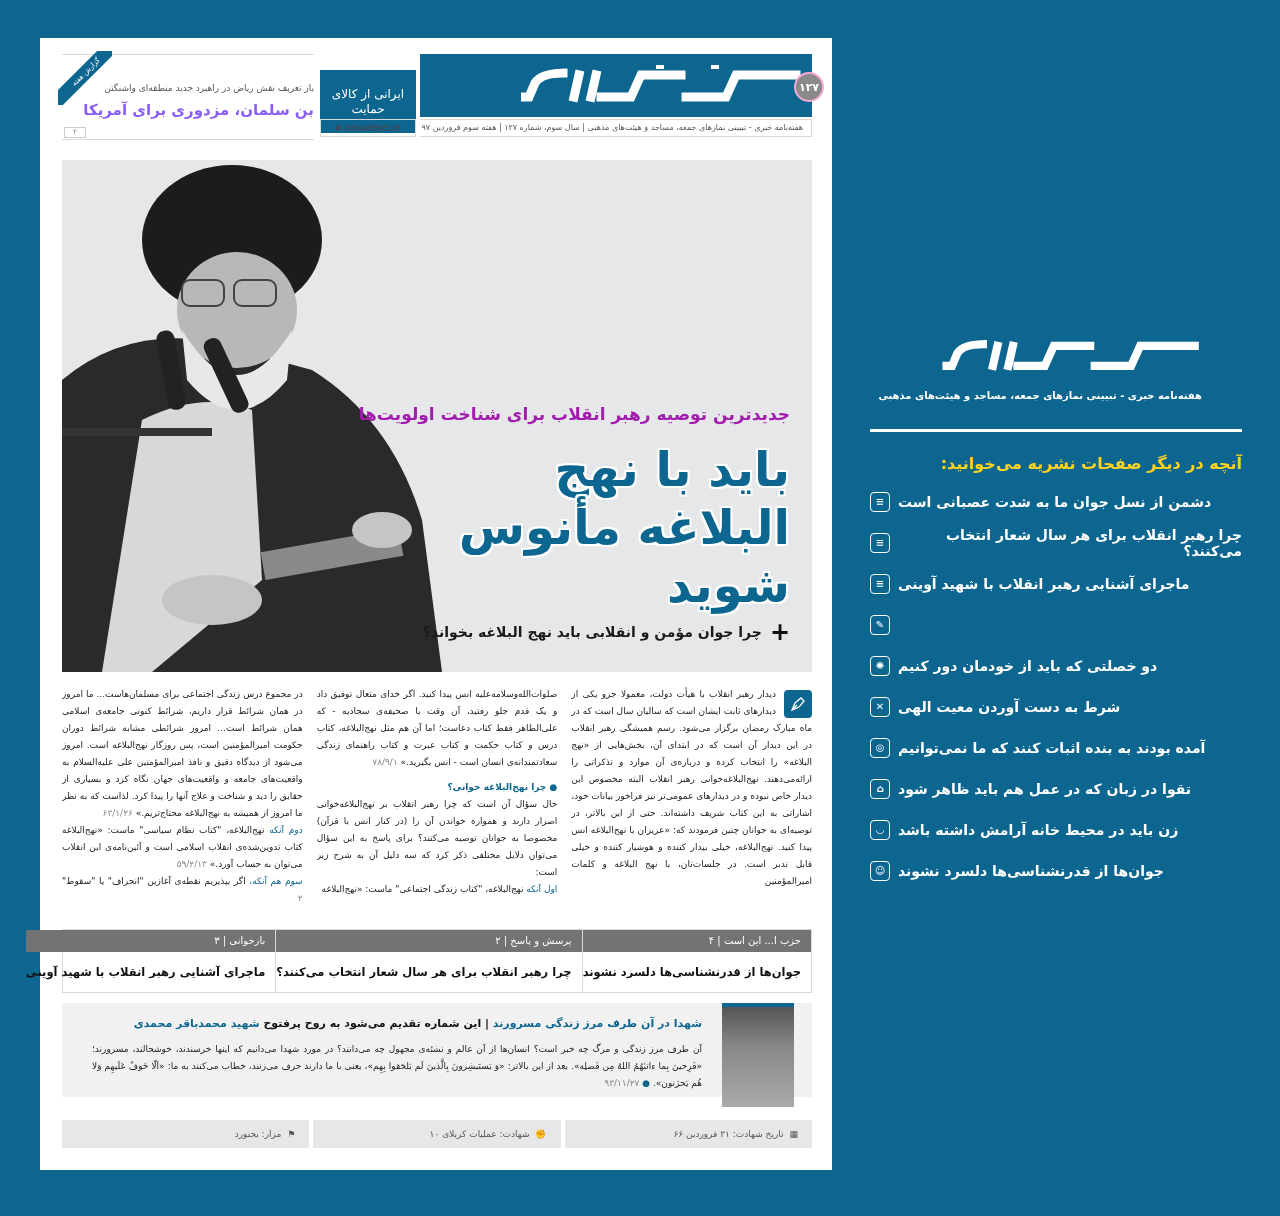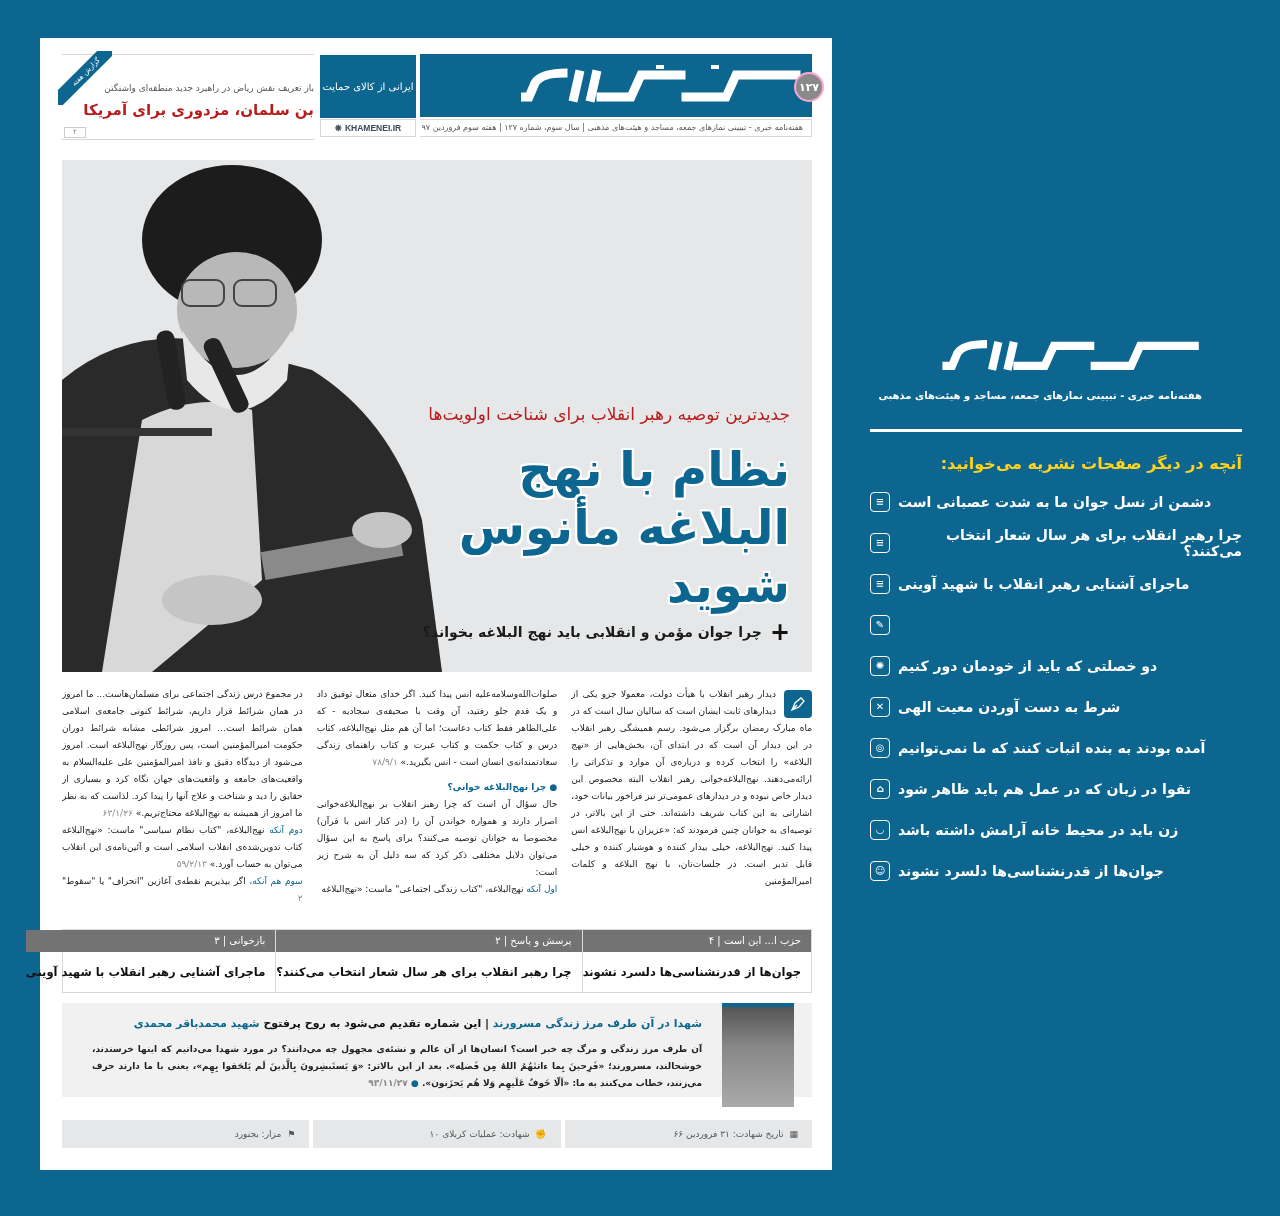--- a/index.html
+++ b/index.html
@@ -27,24 +27,24 @@
       position: absolute; left: 96px; top: 6px; width: 290px; height: 50px;
       display: flex; align-items: center; justify-content: center;
     }
     .issue-badge {
       position: absolute; right: -12px; top: 18px; width: 30px; height: 30px;
       border-radius: 50%; background: #8a8a8a; border: 2px solid #f9a8d4;
       color: #fff; font-size: 11px; font-weight: bold;
       display: flex; align-items: center; justify-content: center;
     }
     .side-calli {
-      position: absolute; left: -100px; top: 1px; width: 96px; height: 63px;
+      position: absolute; left: -100px; top: 16px; width: 96px; height: 63px;
       background: #0c668f; color: #fff;
       display: flex; align-items: center; justify-content: center;
-      font-family: "DejaVu Serif", serif; font-size: 10px; line-height: 1.2;
+      font-family: "DejaVu Serif", serif; font-size: 12px; line-height: 1.2;
       text-align: center; direction: rtl;
     }
     .mast-sub {
       position: absolute; left: 0; top: 65px; width: 392px; height: 18px;
       border: 1px solid #d8d8d8; border-left: none;
       font-size: 8px; color: #555; direction: rtl;
       padding-right: 8px; line-height: 16px; white-space: nowrap; overflow: hidden;
     }
     .khamenei {
       position: absolute; left: -100px; top: 65px; width: 96px; height: 18px;
@@ -65,37 +65,37 @@
       position: absolute; left: -22px; top: 14px; width: 100px; height: 14px;
       background: #0c668f; color: #fff; font-size: 7px; text-align: center;
       transform: rotate(-45deg); line-height: 14px; direction: rtl;
     }
     .report-kicker {
       position: absolute; right: 0; top: 28px; font-size: 9px; color: #555;
       direction: rtl; white-space: nowrap;
     }
     .report-title {
       position: absolute; right: 0; top: 46px; font-size: 15px; font-weight: bold;
-      color: #b91c1c; direction: rtl; white-space: nowrap;
+      color: #8b5cf6; direction: rtl; white-space: nowrap;
     }
     .page-ref {
       position: absolute; left: 2px; top: 72px; width: 22px; height: 11px;
       border: 1px solid #ccc; font-size: 7px; color: #777; text-align: center; line-height: 9px;
     }
     
     .hero {
       position: absolute; left: 22px; top: 122px; width: 750px; height: 512px;
       background: #e6e7e8; overflow: hidden;
     }
     .portrait {
       position: absolute; left: 0; top: 0; width: 380px; height: 512px;
     }
     .hero-kicker {
-      position: absolute; right: 22px; top: 244px; font-size: 17px; font-weight: normal;
-      color: #b91c1c; direction: rtl; white-space: nowrap;
+      position: absolute; right: 22px; top: 244px; font-size: 17px; font-weight: bold;
+      color: #a21caf; direction: rtl; white-space: nowrap;
     }
     .hero-title {
       position: absolute; right: 22px; top: 280px; width: 380px;
       font-size: 48px; line-height: 58px; font-weight: bold; color: #0c668f;
       direction: rtl; text-align: right;
       text-shadow: 2px 2px 0 #fff, -2px -2px 0 #fff, 2px -2px 0 #fff, -2px 2px 0 #fff;
     }
     .hero-sub {
       position: absolute; right: 22px; top: 458px; font-size: 14px; font-weight: bold;
       color: #1a1a1a; direction: rtl; white-space: nowrap; display: flex; align-items: center; gap: 8px;
@@ -142,21 +142,21 @@
       background: linear-gradient(180deg, #555 0%, #888 40%, #aaa 100%);
       border-top: 4px solid #0c668f;
     }
     .martyr-head {
       position: absolute; right: 110px; top: 14px; font-size: 11px; font-weight: bold;
       direction: rtl; white-space: nowrap; color: #111;
     }
     .martyr-head .blue { color: #0c668f; }
     .martyr-body {
       position: absolute; right: 110px; top: 38px; width: 610px;
-      font-size: 9px; line-height: 17px; color: #222; direction: rtl; text-align: justify; font-weight: bold;
+      font-size: 9px; line-height: 17px; color: #222; direction: rtl; text-align: justify;
     }
     .martyr-info {
       position: absolute; left: 22px; top: 1082px; width: 750px; height: 28px;
       display: flex; flex-direction: row-reverse; gap: 4px;
     }
     .info-cell {
       flex: 1; background: #e6e7e8; font-size: 9px; color: #555; direction: rtl;
       padding-right: 14px; line-height: 28px; display: flex; align-items: center; gap: 6px;
     }
     
@@ -243,21 +243,21 @@
       <rect x="100" y="170" width="18" height="80" rx="8" fill="#222" transform="rotate(-10 110 210)"></rect>
       <rect x="155" y="175" width="18" height="80" rx="8" fill="#222" transform="rotate(-25 165 215)"></rect>
       <rect x="0" y="268" width="150" height="8" fill="#333"></rect>
 
       <rect x="200" y="380" width="140" height="28" fill="#8a8a8a" transform="rotate(-10 270 394)"></rect>
 
       <ellipse cx="150" cy="440" rx="50" ry="25" fill="#c5c5c5"></ellipse>
       <ellipse cx="320" cy="370" rx="30" ry="18" fill="#c5c5c5"></ellipse>
     </svg>
     <div class="hero-kicker">جدیدترین توصیه رهبر انقلاب برای شناخت اولویت‌ها</div>
-    <div class="hero-title">نظام با نهج البلاغه مأنوس شوید</div>
+    <div class="hero-title">باید با نهج البلاغه مأنوس شوید</div>
     <div class="hero-sub">
       <span class="plus">+</span>
       <span>چرا جوان مؤمن و انقلابی باید نهج البلاغه بخواند؟</span>
     </div>
   </div>
 
   <div class="columns">
     <div class="col">
       <div class="pen-icon">
         <svg width="18" height="18" viewBox="0 0 18 18">

